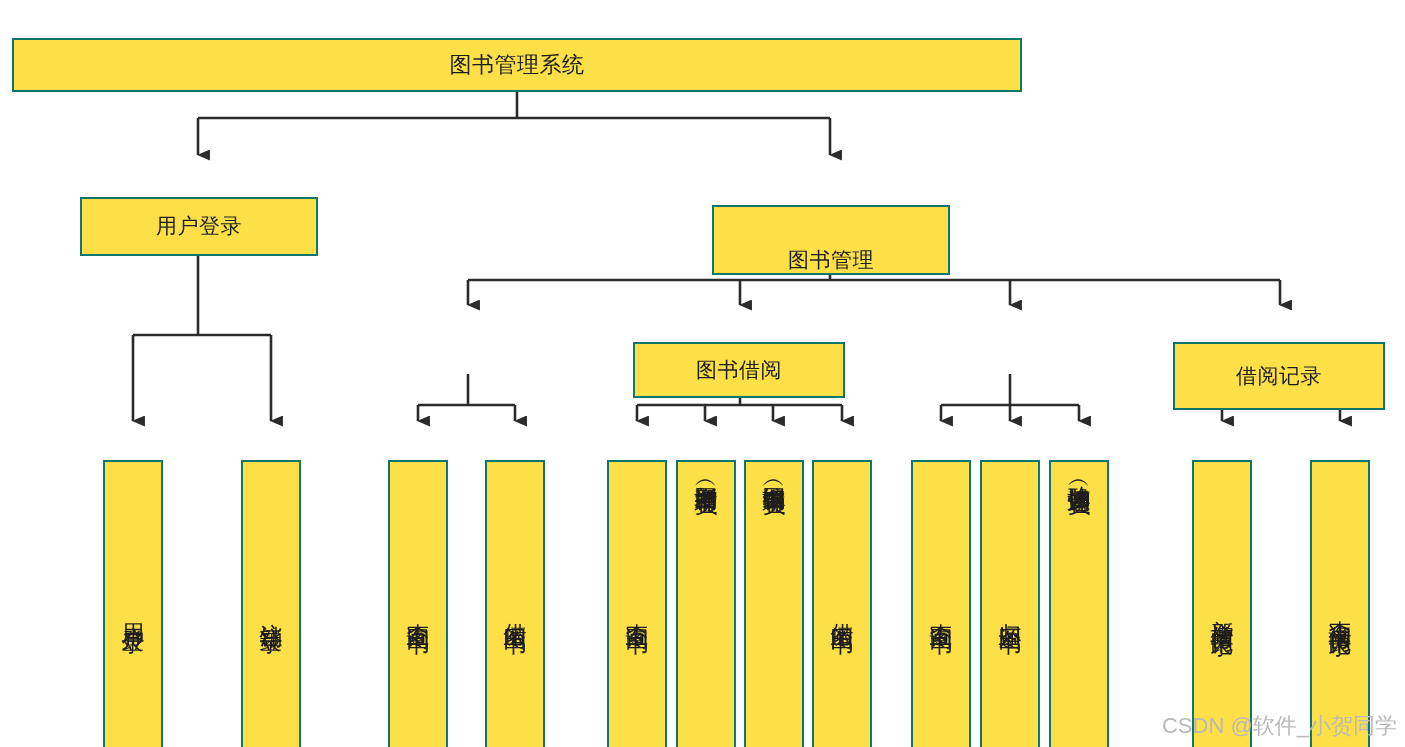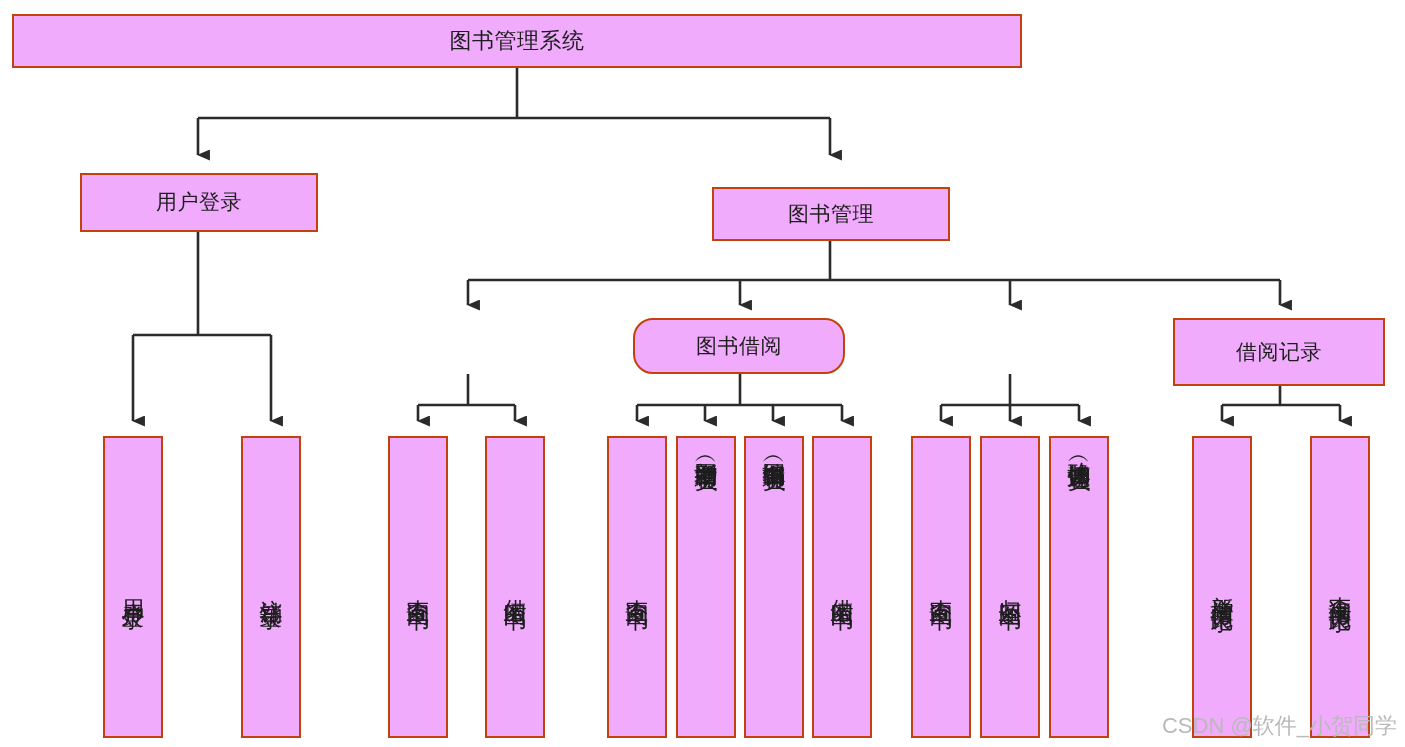--- a/index.html
+++ b/index.html
@@ -11,25 +11,26 @@
     position: relative;
     width: 1405px;
     height: 747px;
     background: #ffffff;
     font-family: "Liberation Sans", "DejaVu Sans", sans-serif;
     overflow: hidden;
   }
   .node {
     position: absolute;
     box-sizing: border-box;
-    background: #f0abfc;
-    border: 2px solid #c2410c;
+    background: #fde047;
+    border: 2px solid #0f766e;
     display: flex;
     align-items: center;
     justify-content: center;
+    margin-top: 24px;
   }
   .node-label {
     color: #1d1d1d;
     line-height: 1.25;
     white-space: nowrap;
     letter-spacing: 0.5px;
   }
   
   .h-node .node-label {
     font-size: 21px;
@@ -132,25 +133,25 @@
     </g>
   </svg>
 
   <div class="node root h-node" style="left:12px; top:14px; width:1010px; height:54px;">
     <span class="node-label">图书管理系统</span>
   </div>
 
   <div class="node h-node" style="left:80px; top:173px; width:238px; height:59px;">
     <span class="node-label">用户登录</span>
   </div>
-  <div class="node h-node" style="left:712px; top:187px; width:238px; height:54px;">
+  <div class="node h-node" style="left:712px; top:181px; width:238px; height:70px;align-items:flex-end;">
     <span class="node-label">图书管理</span>
   </div>
 
-  <div class="node h-node" style="left:633px; top:318px; width:212px; height:56px;border-radius:20px;">
+  <div class="node h-node" style="left:633px; top:318px; width:212px; height:56px;">
     <span class="node-label">图书借阅</span>
   </div>
   <div class="node h-node" style="left:1173px; top:318px; width:212px; height:68px;">
     <span class="node-label">借阅记录</span>
   </div>
 
   <div class="node v-node v-center" style="left:103px; top:436px; width:60px; height:302px;
               align-items:center;">
     <span class="node-label">用户登录</span>
   </div>

